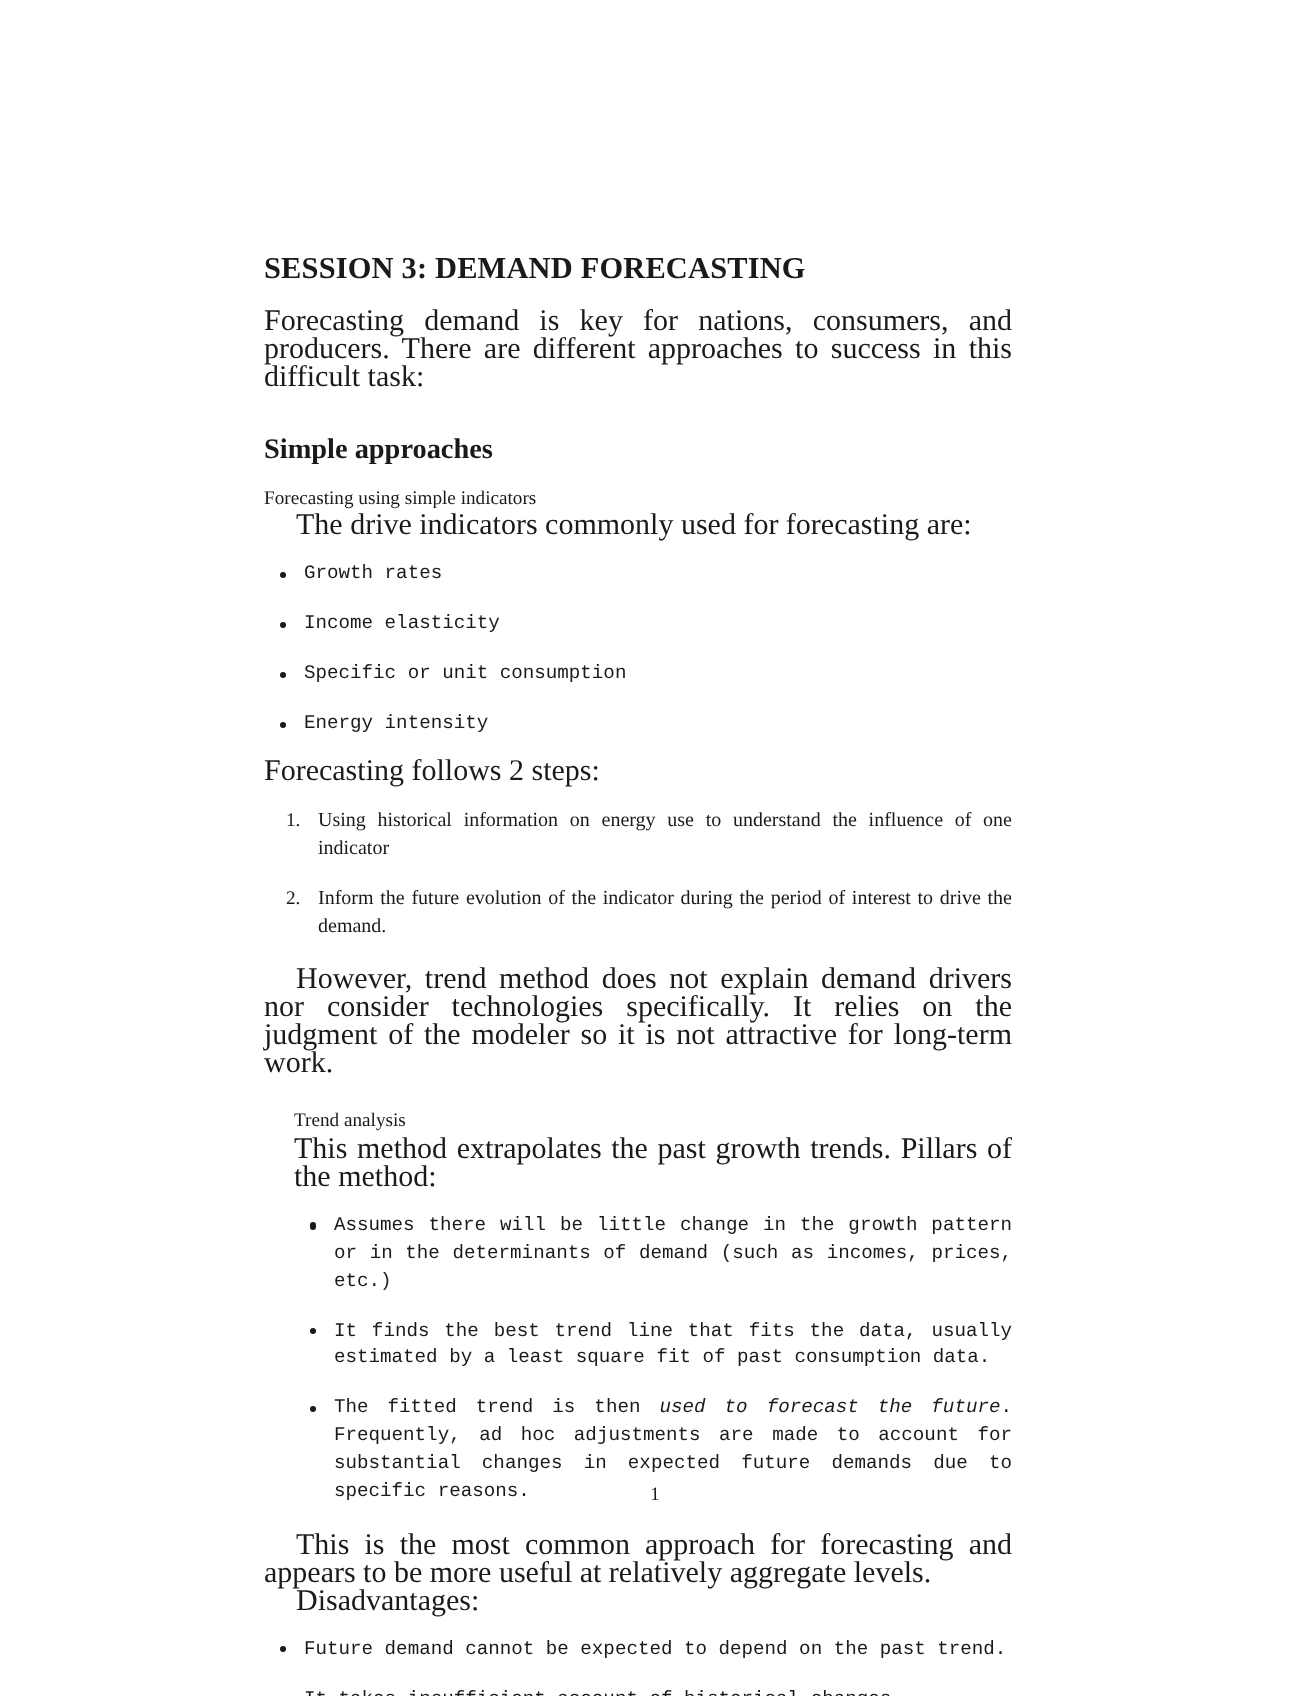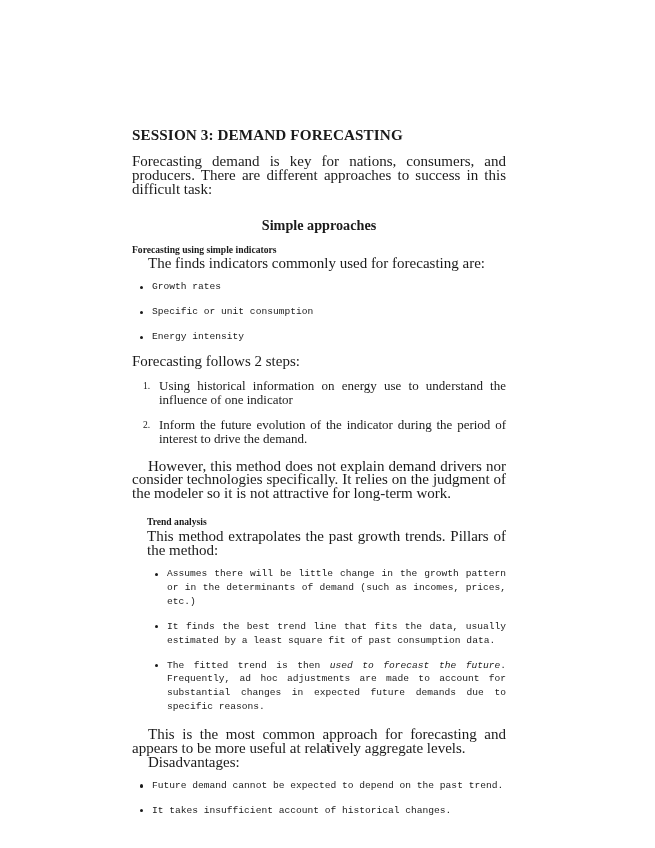--- a/index.html
+++ b/index.html
@@ -36,25 +36,24 @@
     font-weight: bold;
     letter-spacing: 0.1px;
     margin: 0 0 12px 0;
     line-height: 1.15;
   }
   .section-heading {
     font-size: 14.2px;
     font-weight: bold;
     margin: 20px 0 9px 0;
     line-height: 1.15;
-    text-align: center;
   }
   .subheading {
     font-size: 9.6px;
-    font-weight: bold;
+    font-weight: normal;
     margin: 0 0 1px 0;
     line-height: 1.45;
   }
   p {
     font-size: 15px;
     line-height: 13.9px;
     margin: 0;
     text-align: justify;
     text-justify: inter-word;
   }
@@ -94,21 +93,21 @@
 
   ol.numbers {
     list-style: none;
     margin: 10px 0 0 0;
     padding: 0;
     counter-reset: li;
   }
   ol.numbers > li {
     position: relative;
     padding-left: 27px;
-    font-size: 13px;
+    font-size: 10px;
     line-height: 13.9px;
     margin-bottom: 11px;
     text-align: justify;
     counter-increment: li;
   }
   ol.numbers > li:last-child {
     margin-bottom: 0;
   }
   ol.numbers > li::before {
     content: counter(li) ".";
@@ -144,36 +143,37 @@
   <div class="content">
 
     <h1 class="doc-title">SESSION 3:  DEMAND FORECASTING</h1>
 
     <p>Forecasting demand is key for nations, consumers, and producers.  There are different approaches to success in this difficult task:</p>
 
     <h2 class="section-heading">Simple approaches</h2>
 
     <div class="subheading">Forecasting using simple indicators</div>
 
-    <p class="indent">The finds indicators commonly used for forecasting are:</p>
+    <p class="indent">The drive indicators commonly used for forecasting are:</p>
 
     <ul class="bullets">
       <li>Growth rates</li>
+      <li>Income elasticity</li>
       <li>Specific or unit consumption</li>
       <li>Energy intensity</li>
     </ul>
 
     <p class="gap-m">Forecasting follows 2 steps:</p>
 
     <ol class="numbers">
       <li>Using historical information on energy use to understand the influence of one indicator</li>
       <li>Inform the future evolution of the indicator during the period of interest to drive the demand.</li>
     </ol>
 
-    <p class="indent gap-l">However, this method does not explain demand drivers nor consider technologies specifically.  It relies on the judgment of the modeler so it is not attractive for long-term work.</p>
+    <p class="indent gap-l">However, trend method does not explain demand drivers nor consider technologies specifically.  It relies on the judgment of the modeler so it is not attractive for long-term work.</p>
 
     <div class="block-indent">
       <div class="subheading gap-l">Trend analysis</div>
 
       <p>This method extrapolates the past growth trends.  Pillars of the method:</p>
 
       <ul class="bullets">
         <li>Assumes there will be little change in the growth pattern or in the determinants of demand (such as incomes, prices, etc.)</li>
         <li>It finds the best trend line that fits the data, usually estimated by a least square fit of past consumption data.</li>
         <li><span>The fitted trend is then </span><em>used to forecast the future</em><span>. Frequently, ad hoc adjustments are made to account for substantial changes in expected future demands due to specific reasons.</span></li>

